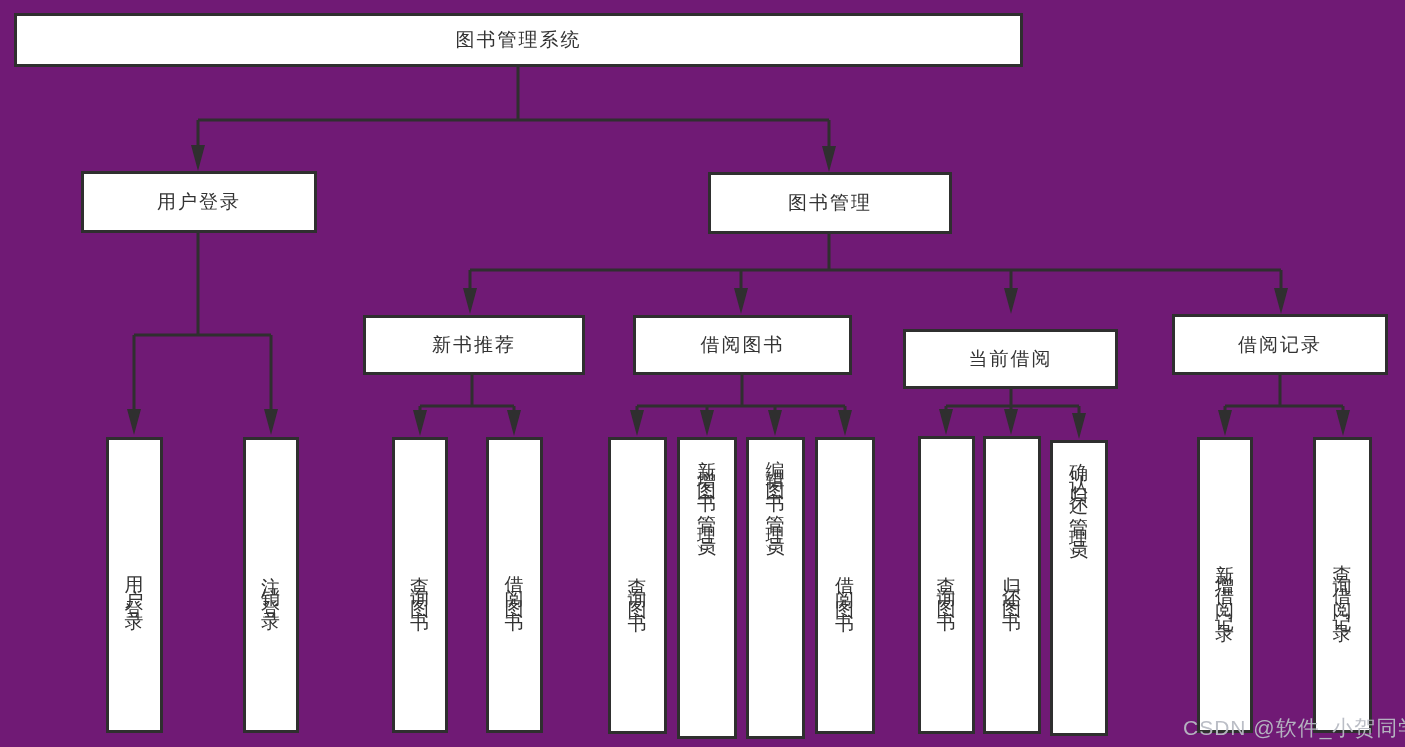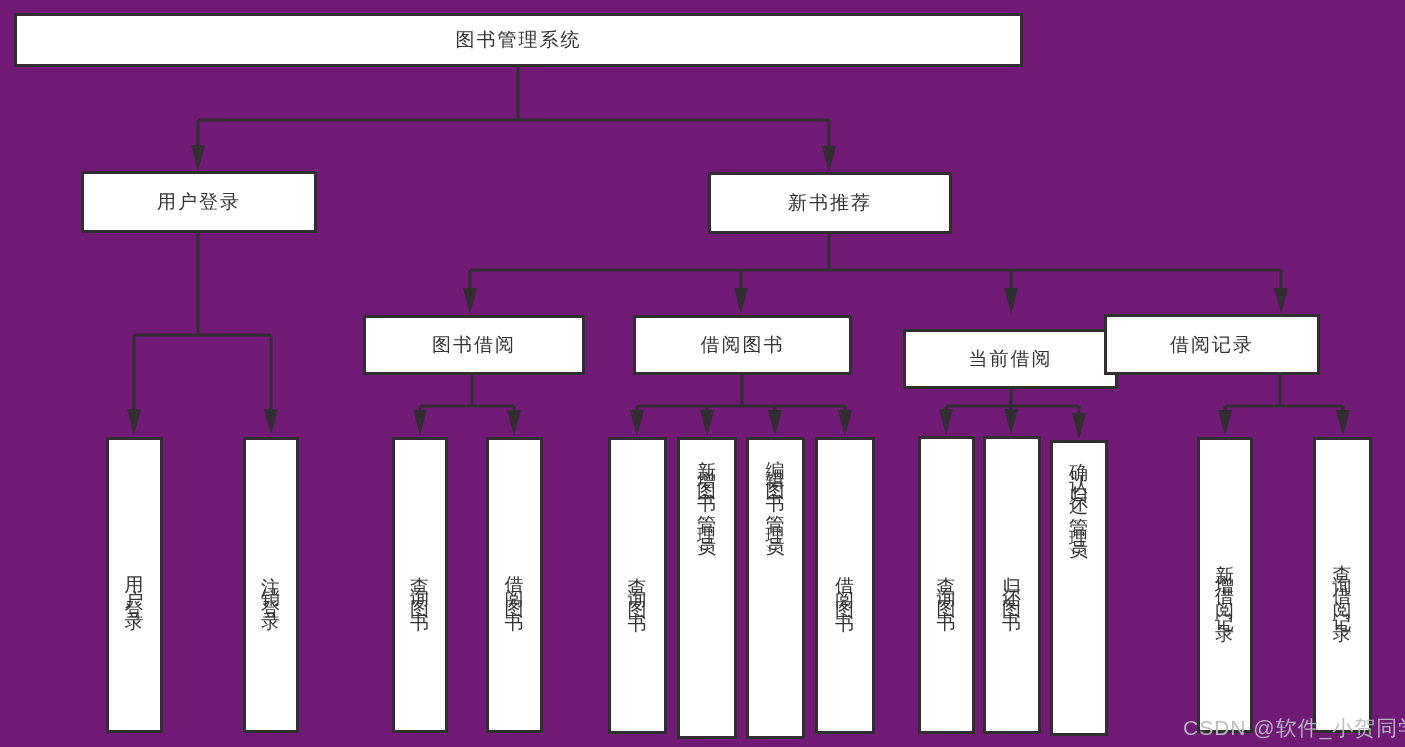--- a/index.html
+++ b/index.html
@@ -67,26 +67,26 @@
       <polygon points="1004,409 1018,409 1011,435"></polygon>
       <polygon points="1072,413 1086,413 1079,439"></polygon>
       <polygon points="1218,410 1232,410 1225,436"></polygon>
       <polygon points="1336,410 1350,410 1343,436"></polygon>
     </g>
   </svg>
 
   <div class="node h" style="left:14px;top:13px;width:1009px;height:54px">图书管理系统</div>
 
   <div class="node h" style="left:81px;top:171px;width:236px;height:62px">用户登录</div>
-  <div class="node h" style="left:708px;top:172px;width:244px;height:62px">新书推荐</div>
+  <div class="node h" style="left:708px;top:172px;width:244px;height:62px">图书管理</div>
 
-  <div class="node h" style="left:363px;top:315px;width:222px;height:60px">图书借阅</div>
+  <div class="node h" style="left:363px;top:315px;width:222px;height:60px">新书推荐</div>
   <div class="node h" style="left:633px;top:315px;width:219px;height:60px">借阅图书</div>
   <div class="node h" style="left:903px;top:329px;width:215px;height:60px">当前借阅</div>
-  <div class="node h" style="left:1104px;top:314px;width:216px;height:61px">借阅记录</div>
+  <div class="node h" style="left:1172px;top:314px;width:216px;height:61px">借阅记录</div>
 
   <div class="node v" style="left:106px;top:437px;width:57px;height:296px">用户登录</div>
   <div class="node v" style="left:243px;top:437px;width:56px;height:296px">注销登录</div>
 
   <div class="node v" style="left:392px;top:437px;width:56px;height:296px">查询图书</div>
   <div class="node v" style="left:486px;top:437px;width:57px;height:296px">借阅图书</div>
 
   <div class="node v" style="left:608px;top:437px;width:59px;height:297px">查询图书</div>
   <div class="node v long" style="left:677px;top:437px;width:60px;height:302px">新增图书（管理员）</div>
   <div class="node v long" style="left:746px;top:437px;width:59px;height:302px">编辑图书（管理员）</div>

